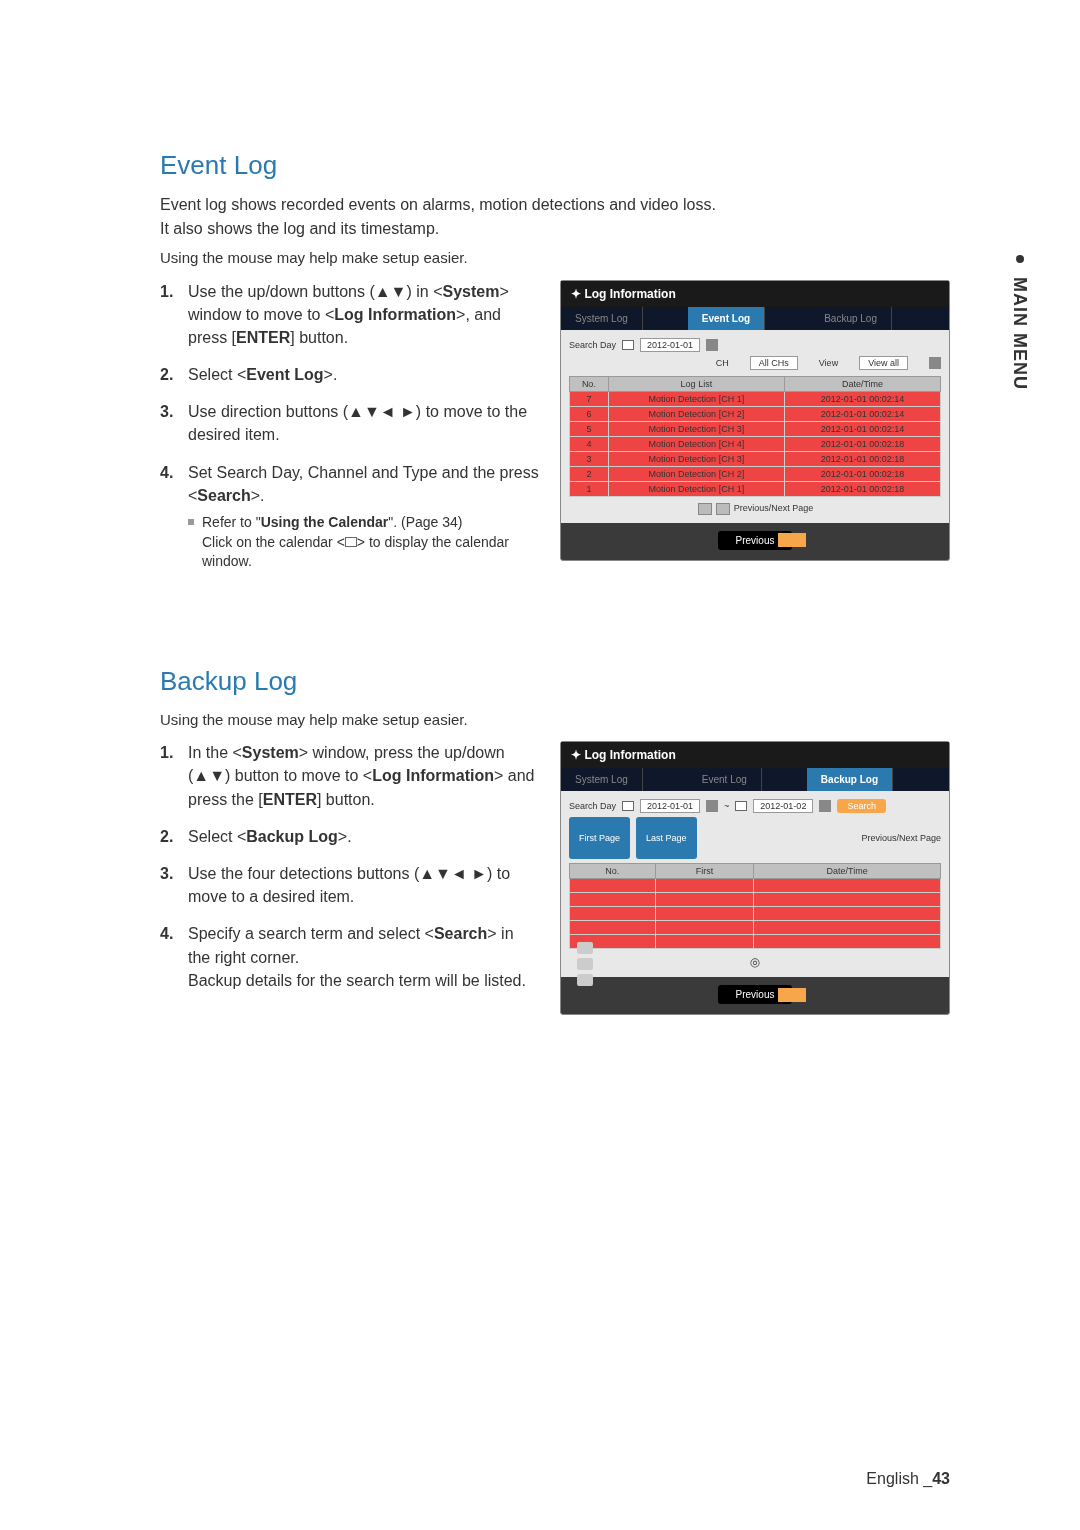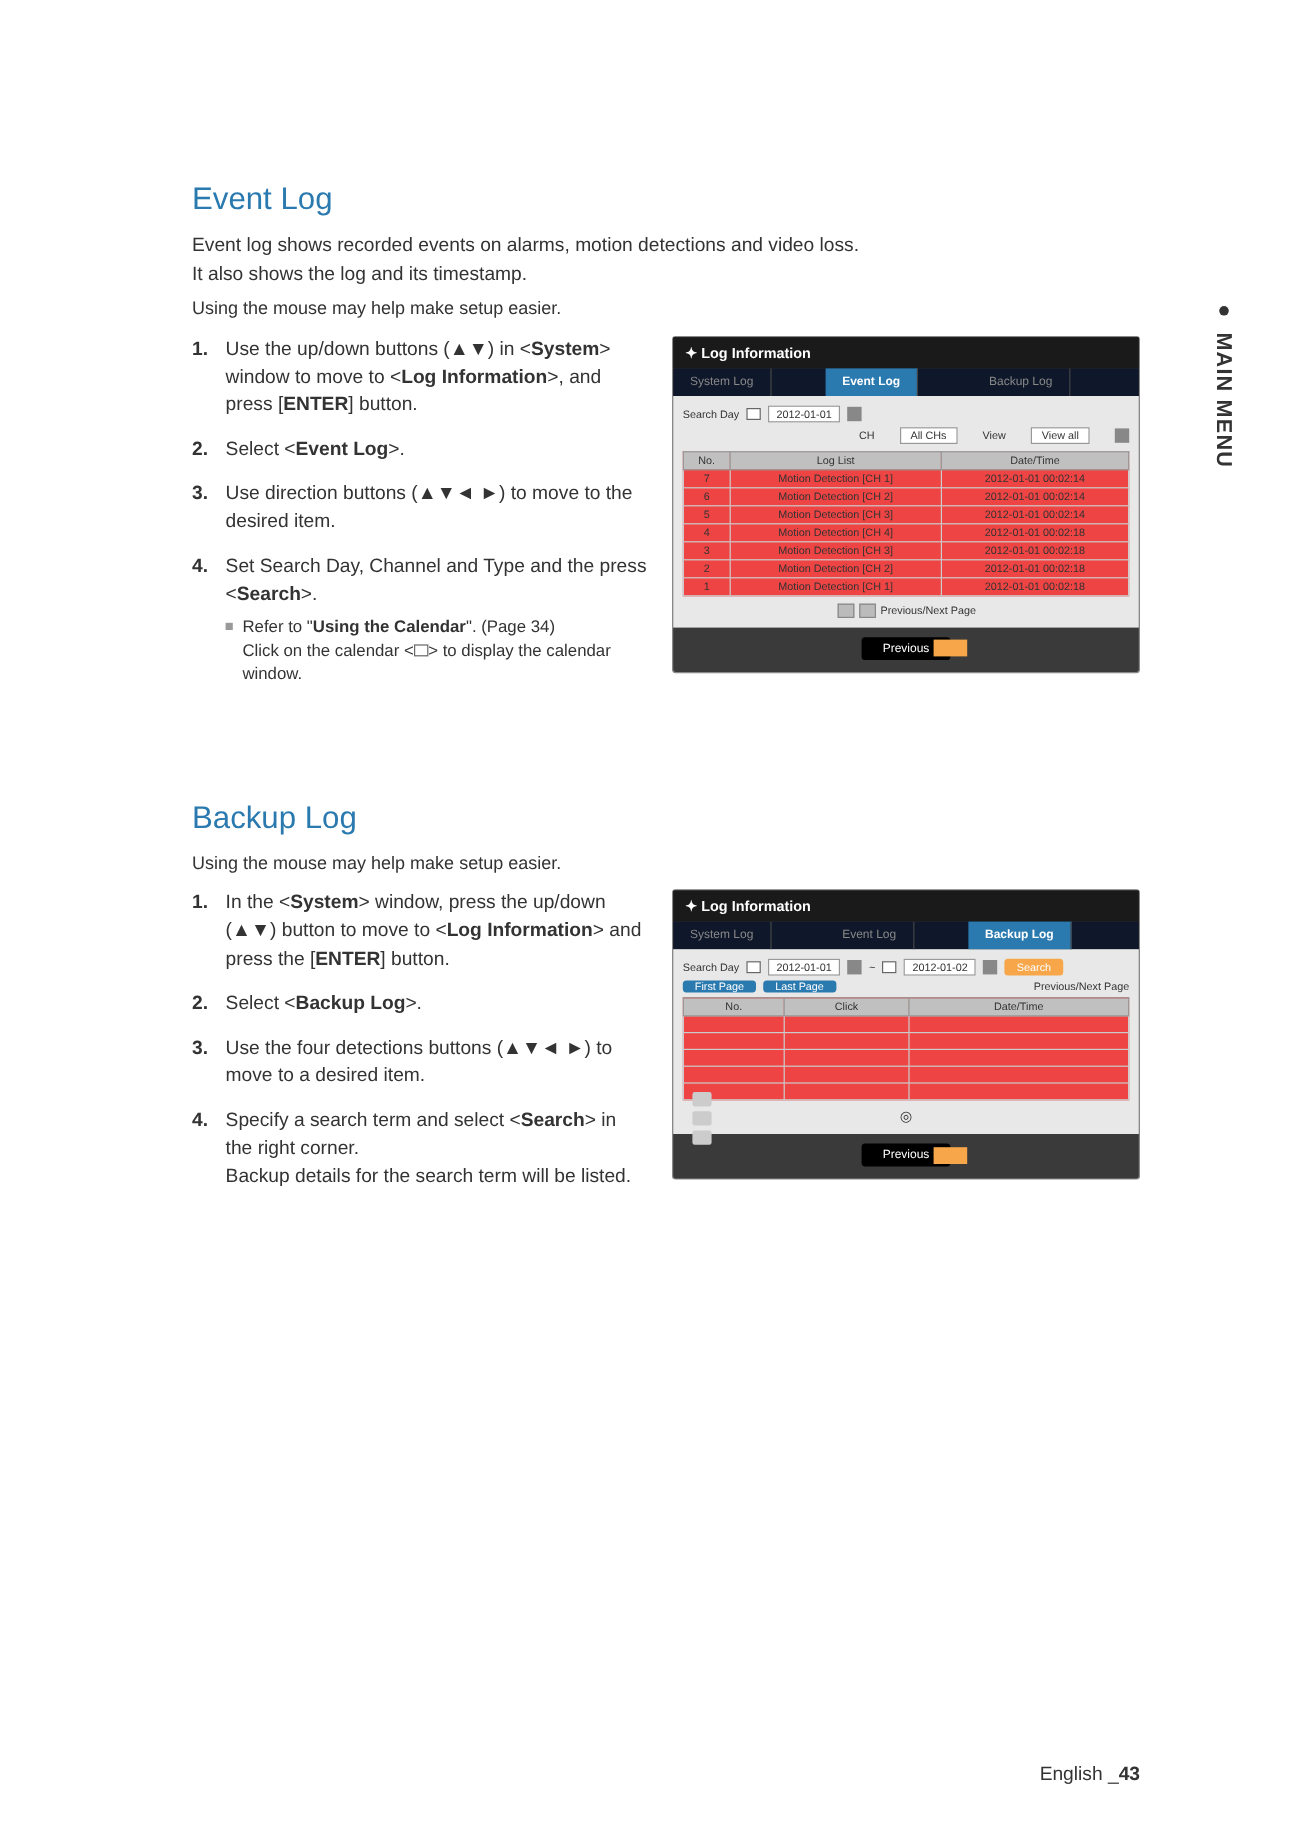--- a/index.html
+++ b/index.html
@@ -220,21 +220,21 @@
       transform: translateY(-50%);
       width: 28px;
       height: 14px;
       background: #f7a64a;
     }
     .prev-wrap { text-align: center; }
     .pill-btn {
       display: inline-block;
       background: #2a7ab0;
       color: #fff;
-      padding: 0 10px;
+      padding: 16px 10px;
       font-size: 9px;
       border-radius: 3px;
     }
     .search-btn-orange {
       background: #f7a64a;
       padding: 2px 10px;
     }
     .sc-body.dark-body {
       background: #e8e8e8;
     }
@@ -459,21 +459,21 @@
           <span class="pill-btn">Last Page</span>
           <span style="flex:1"></span>
           <span class="arrow-btn"></span>
           <span class="arrow-btn"></span>
           <span>Previous/Next Page</span>
         </div>
         <table class="log-table">
           <thead>
             <tr>
               <th>No.</th>
-              <th>Click</th>
+              <th>First</th>
               <th>Date/Time</th>
             </tr>
           </thead>
           <tbody>
             <tr class="empty-table">
                 <td></td>
                 <td></td>
                 <td></td>
               </tr>
             <tr class="empty-table">

